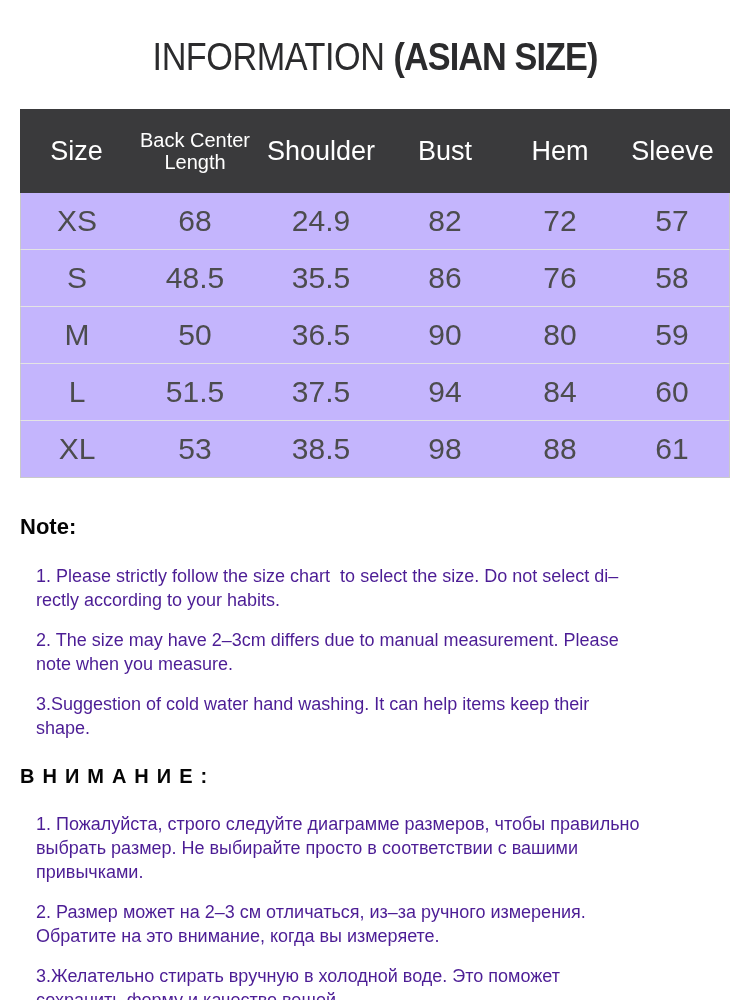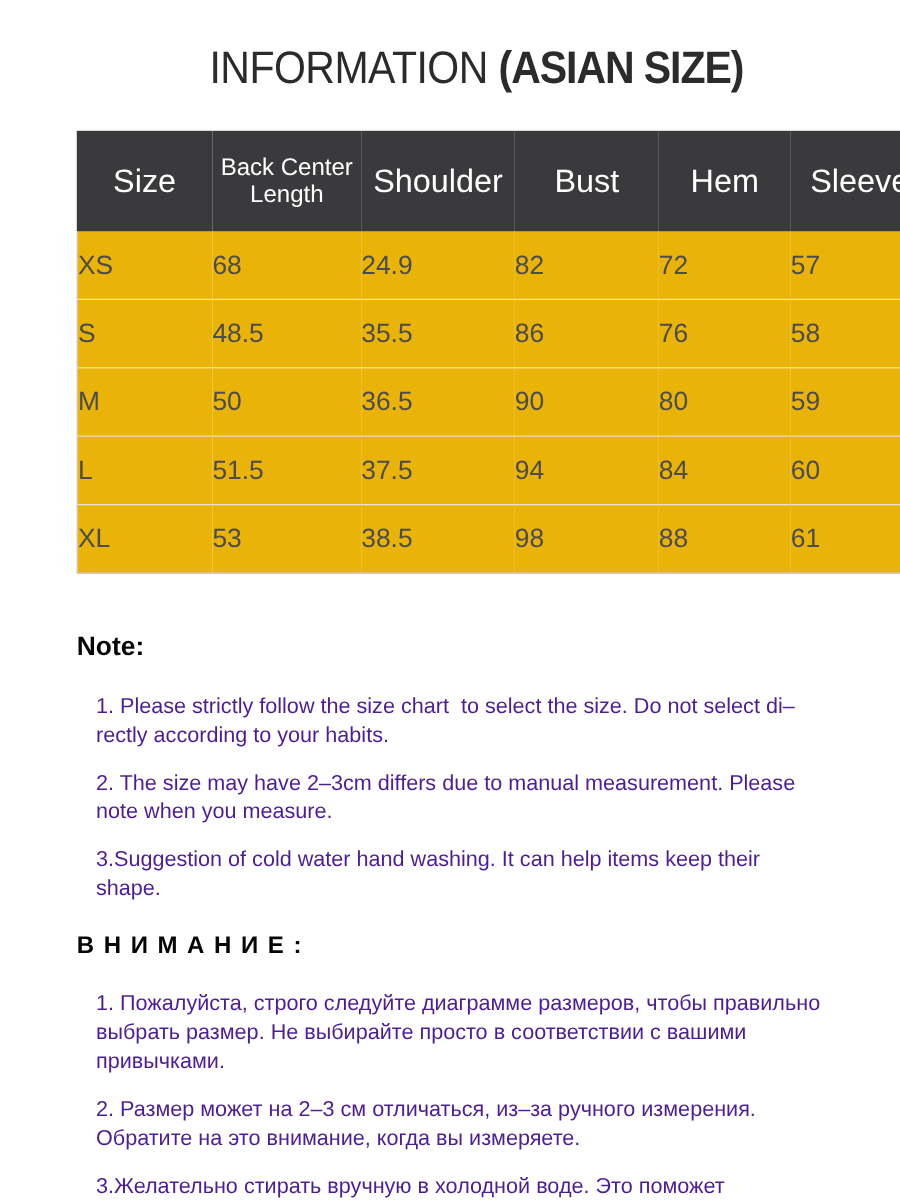--- a/index.html
+++ b/index.html
@@ -3,21 +3,20 @@
 <meta charset="utf-8">
 <style>
   * { box-sizing: border-box; }
   html, body { margin: 0; padding: 0; background: #ffffff; }
   .page {
     width: 750px;
     height: 1000px;
     background: #ffffff;
     font-family: "Liberation Sans", sans-serif;
     overflow: hidden;
-    padding-left: 44px;
   }
 
   
   .title {
     margin: 38px 0 0 0;
     text-align: center;
     font-size: 38px;
     line-height: 38px;
     font-weight: 400;
     color: #2b2b2d;
@@ -43,35 +42,36 @@
     font-size: 27px;
     height: 84px;
     vertical-align: middle;
     line-height: 1.12;
     padding: 0;
   }
   .size-table th.th-small { font-size: 20px; }
   .size-table th.th-small .wrap { display: inline-block; max-width: 118px; }
   .size-table td {
     height: 57px;
+    text-align: center;
     vertical-align: middle;
-    font-size: 22px;
+    font-size: 30px;
     color: #4c4c4e;
-    background: #eab308;
+    background: #c4b5fd;
     border-bottom: 1px solid #e4e4e4;
     padding: 0;
   }
   .size-table tbody tr td:first-child { border-left: 1px solid #c9c9c9; }
   .size-table tbody tr td:last-child  { border-right: 1px solid #c9c9c9; }
   .size-table tbody tr.last-row td    { border-bottom: 1px solid #c9c9c9; }
 
   
   .notes { margin: 0 20px; }
   .sec-heading {
-    margin: 48px 0 0 0;
+    margin: 36px 0 0 0;
     font-size: 22px;
     line-height: 26px;
     font-weight: 700;
     color: #050505;
   }
   .sec-heading.attention {
     margin-top: 24px;
     font-size: 20px;
     line-height: 24px;
     letter-spacing: 8px;

